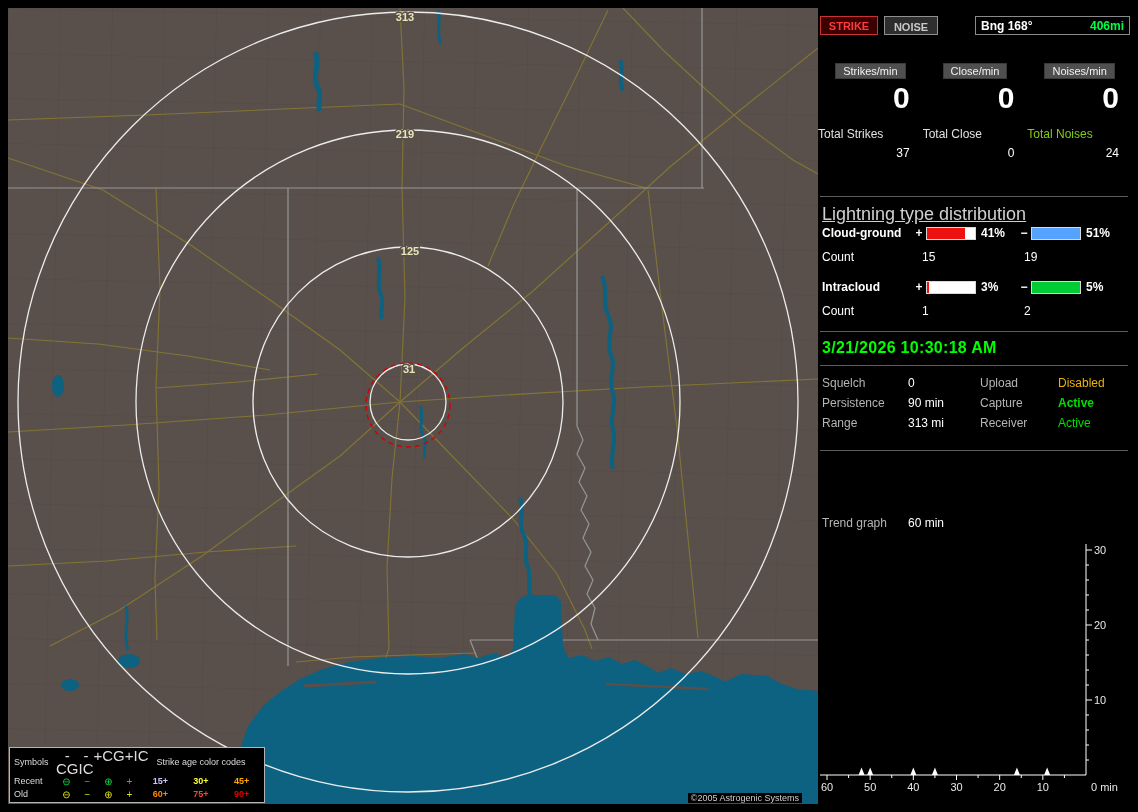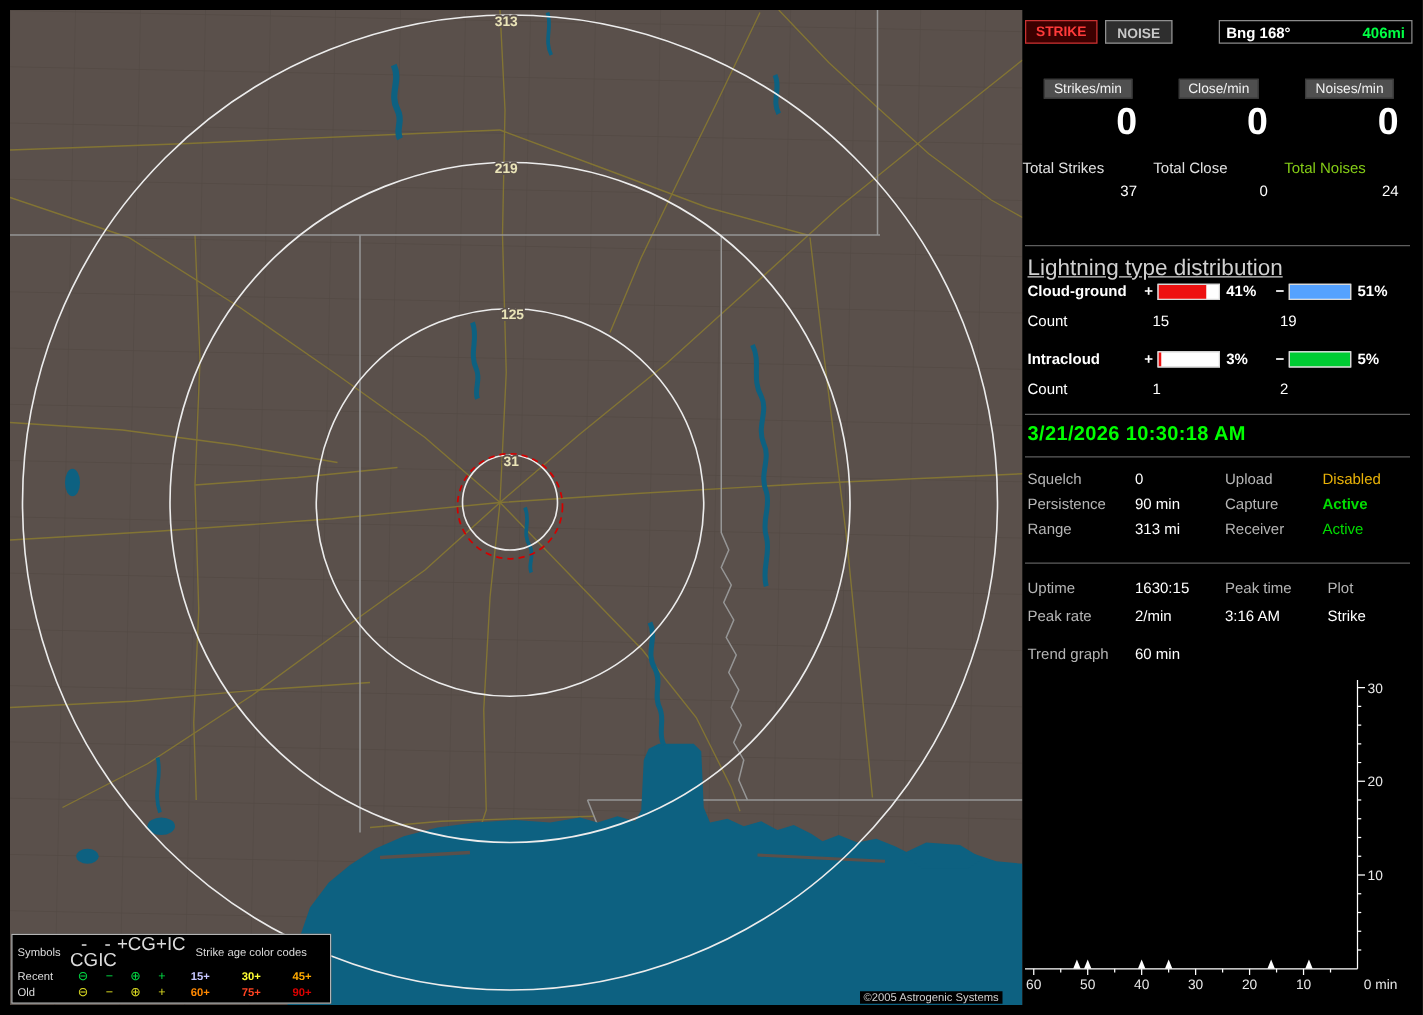--- a/index.html
+++ b/index.html
@@ -300,30 +300,20 @@
     <span class="lbl">Capture</span>
     <span class="val" style="color: rgb(0, 221, 0); font-weight: bold;">Active</span>
     <span class="lbl">Range</span>
     <span class="val" style="color: rgb(255, 255, 255);">313 mi</span>
     <span class="lbl">Receiver</span>
     <span class="val" style="color: rgb(0, 221, 0);">Active</span>
   </div>
 
   <div class="hr" style="top:442px"></div>
 
-  <div class="stats">
-    <span class="lbl">Uptime</span>
-    <span class="val">1630:15</span>
-    <span class="lbl">Peak time</span>
-    <span class="lbl">Plot</span>
-    <span class="lbl">Peak rate</span>
-    <span class="val">2/min</span>
-    <span class="val">3:16 AM</span>
-    <span class="val">Strike</span>
-  </div>
 
   <div class="trend-row">
     <span class="lbl">Trend graph</span>
     <span class="val">60 min</span>
   </div>
 
   <svg id="trend-svg" class="trend-chart" width="314" height="268" viewBox="0 0 314 268">
       <line x1="268" y1="8" x2="268" y2="239" stroke="#ffffff" stroke-width="1"></line>
       <line x1="2" y1="239" x2="268" y2="239" stroke="#ffffff" stroke-width="1"></line>
       <line x1="268" y1="224" x2="271" y2="224" stroke="#ffffff" stroke-width="1"></line>

